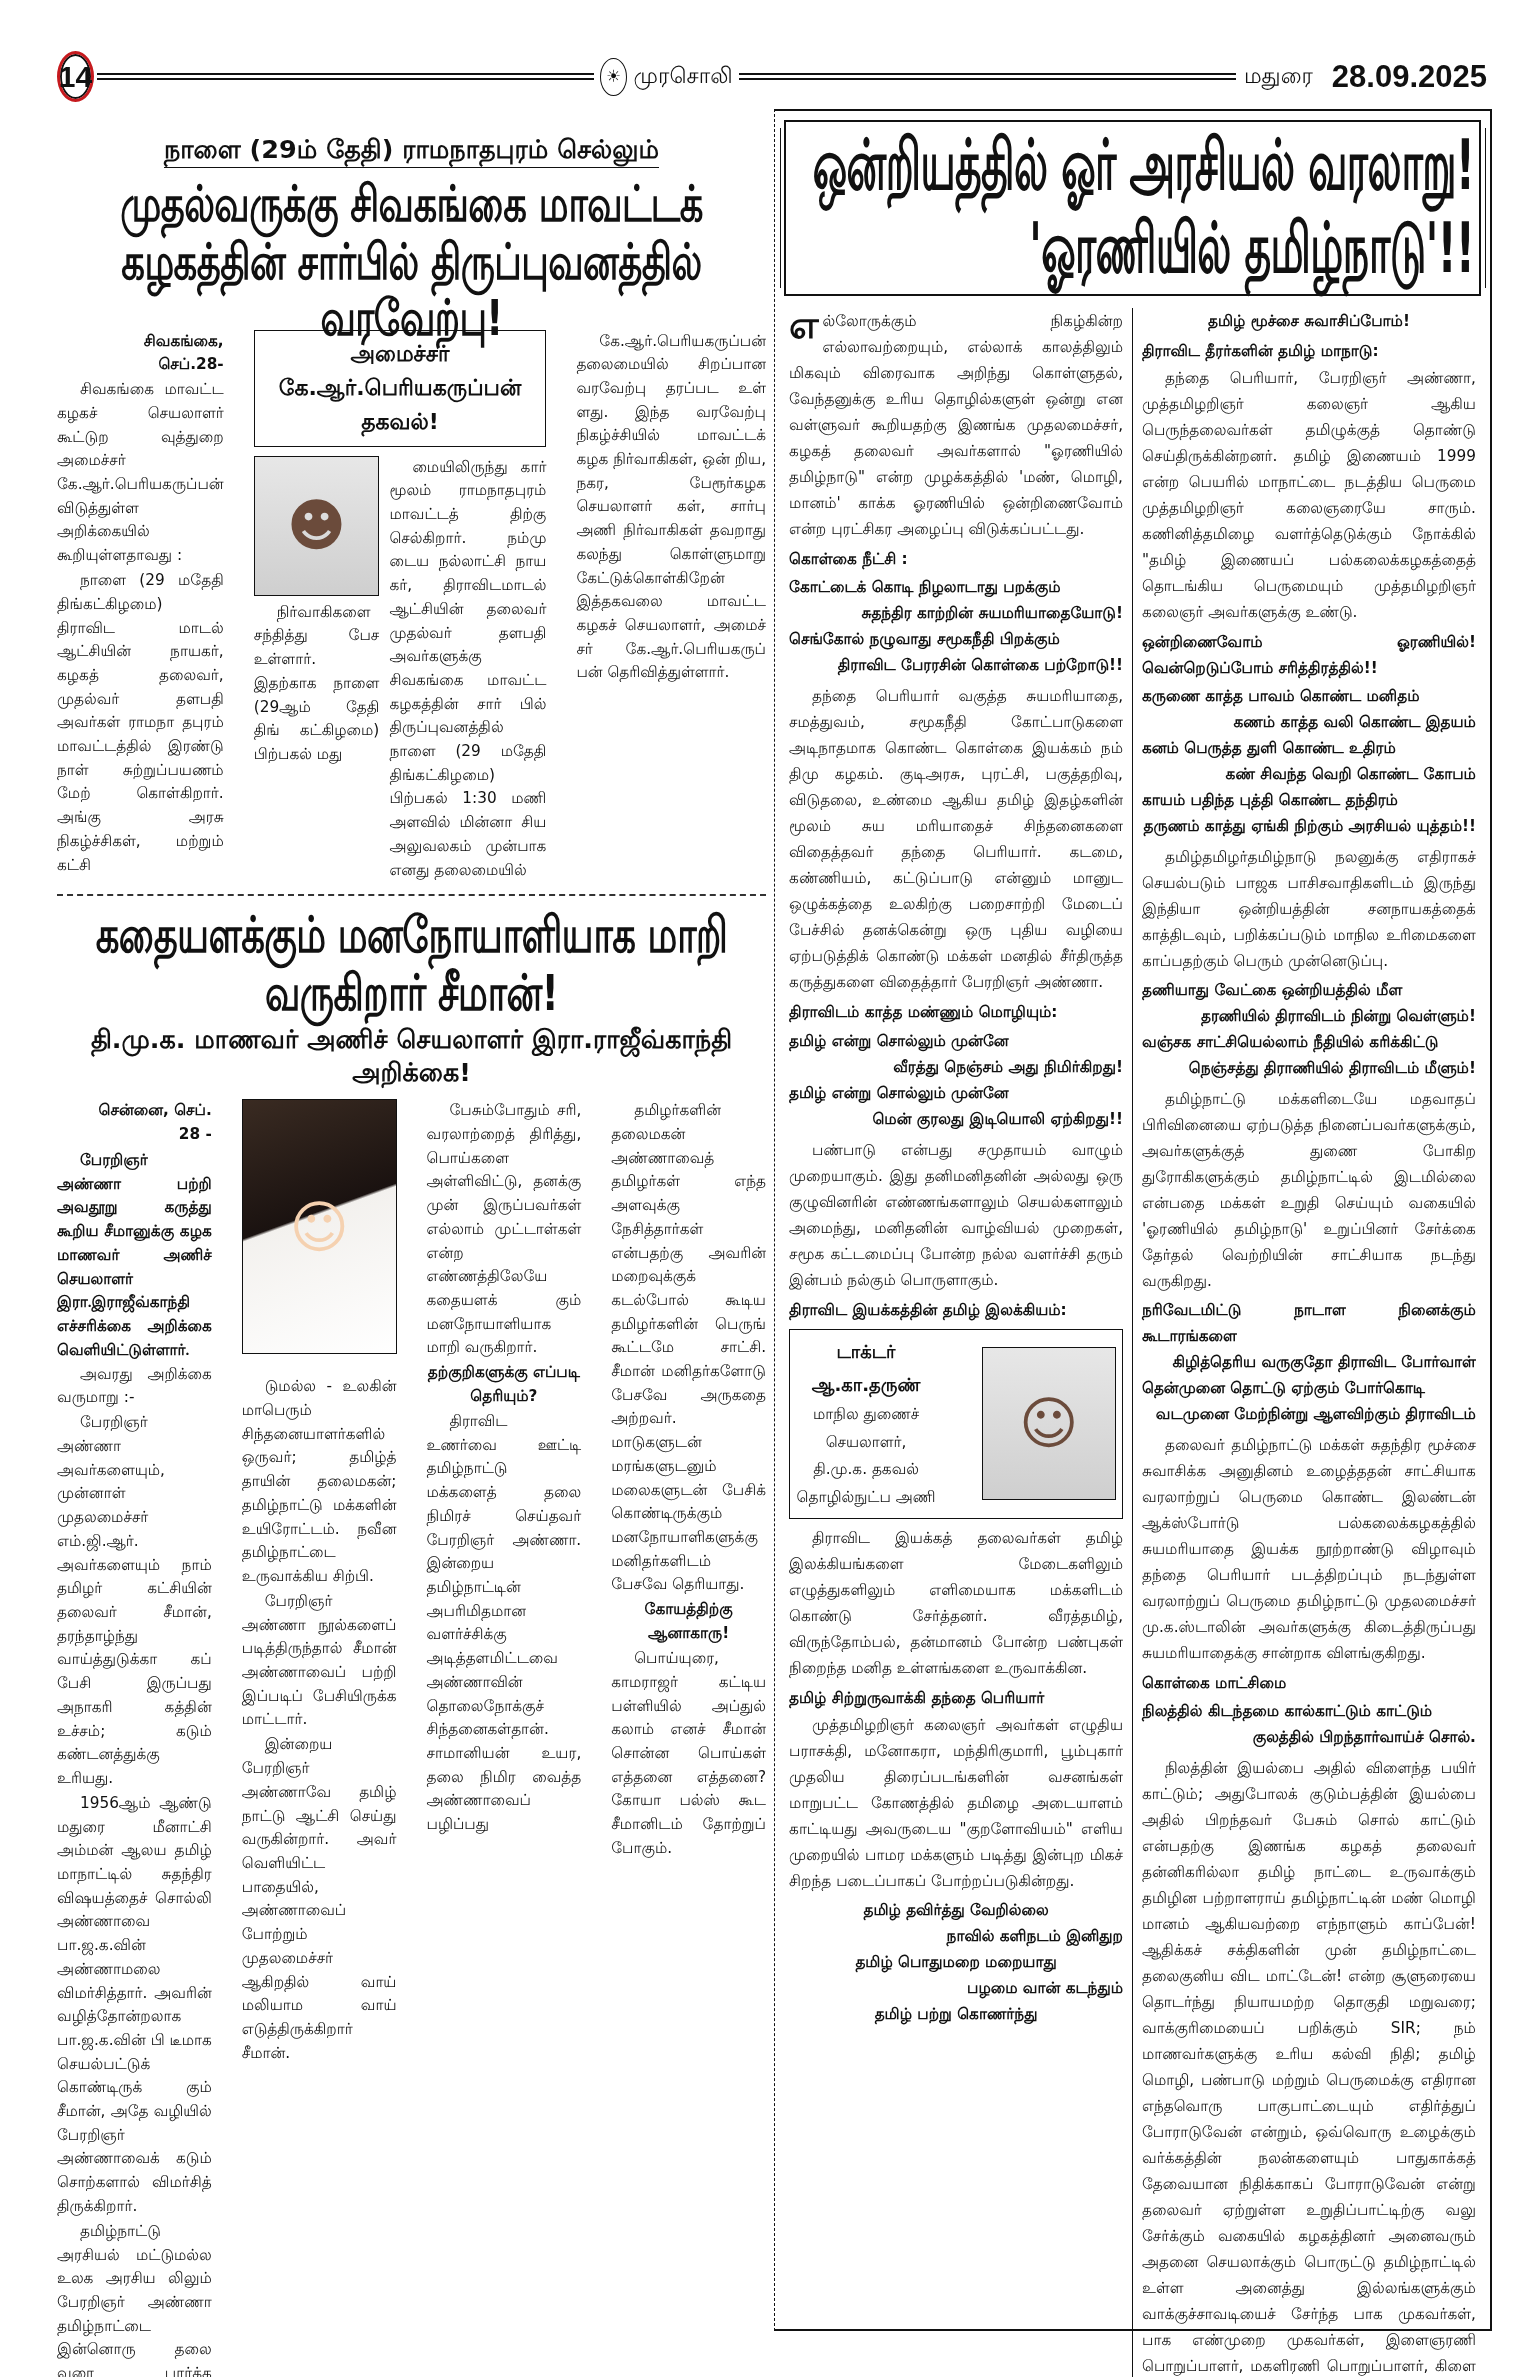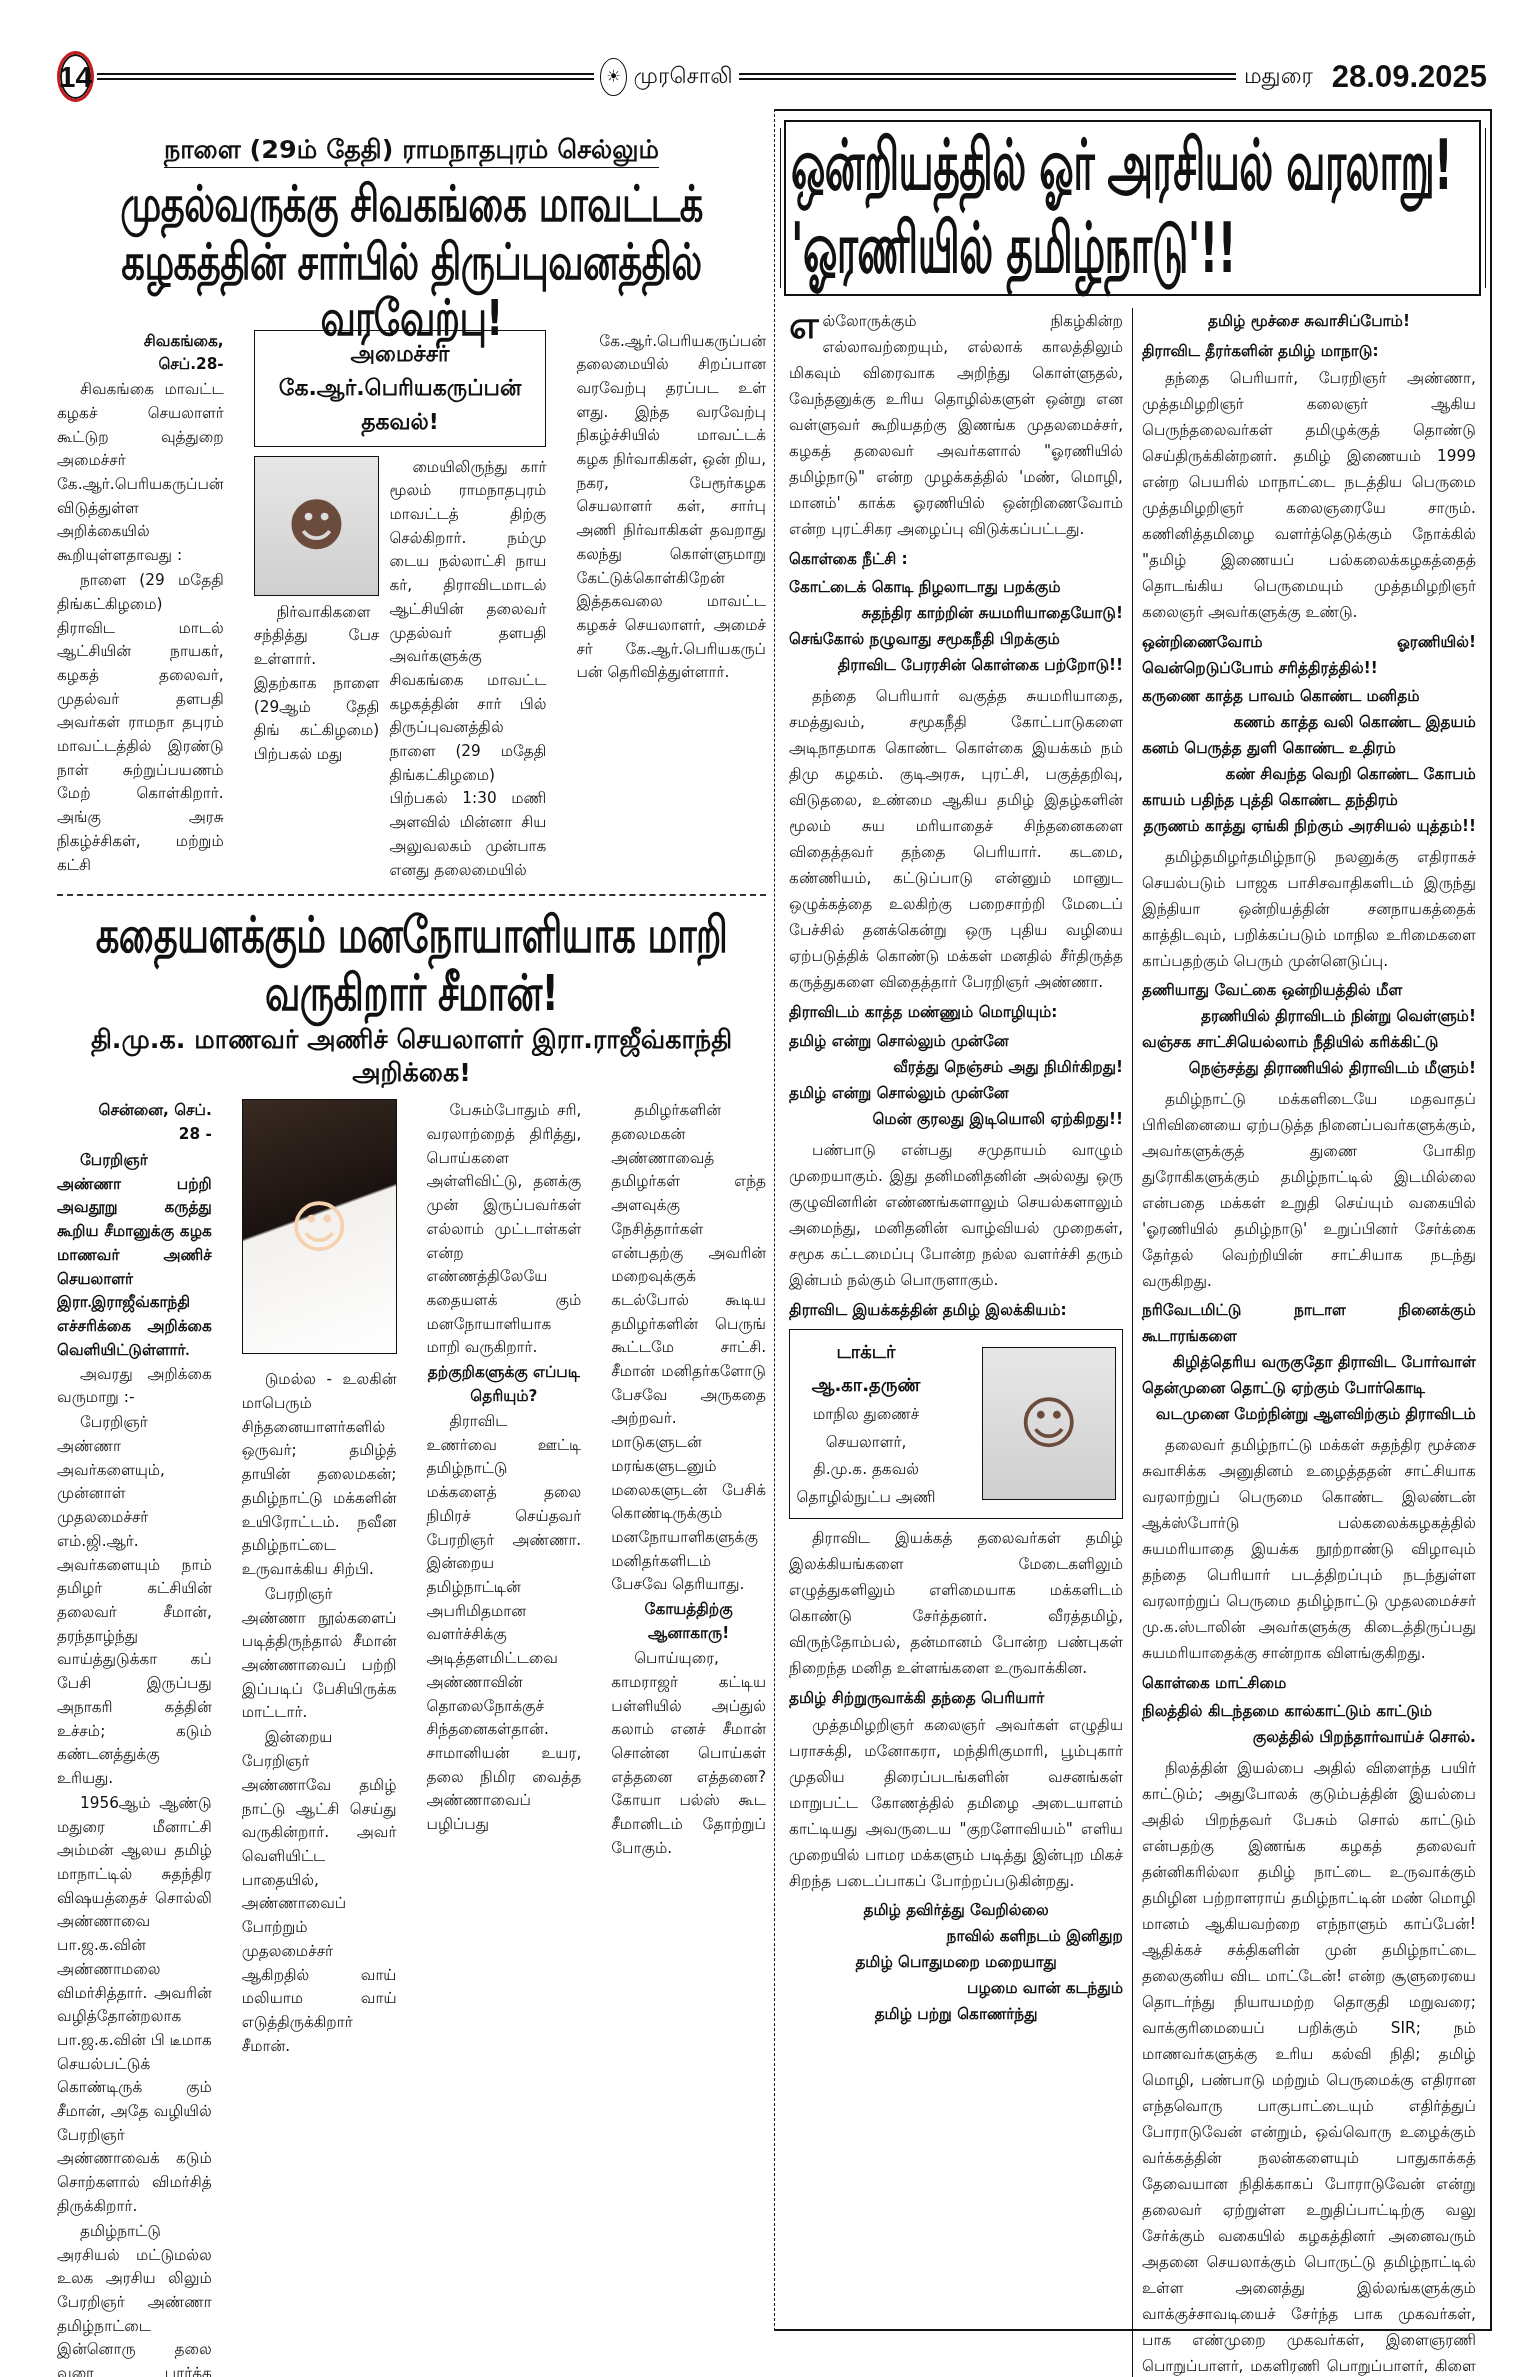--- a/index.html
+++ b/index.html
@@ -28,21 +28,21 @@
   .col .dateline { font-weight: bold; text-align: right; }
   .col .bold { font-weight: bold; font-family: Liberation Serif, serif; }
   .col .ctr { text-align: center; font-weight: bold; text-indent: 0; }
   .boxed { border: 1.9px solid #111; padding: 6.4px; text-align: center; font-weight: bold; font-size: 22px; margin-bottom: 9px; }
   .photo { background: linear-gradient(160deg, #3a2b22 0%, #1a1210 45%, #f3f1ee 46%, #ffffff 100%); border: 1.9px solid #111; display: flex; align-items: center; justify-content: center; color: #f5d1b0; font-size: 57px; }
   .photo.light { background: linear-gradient(180deg, #e7e7e7, #cfcfcf); color: #6b4b3b; }
   .sep { border-top: 2.6px dashed #333; margin: 10.2px 0 11.5px; }
 
   
   .right { position: absolute; left: 774px; top: 109px; width: 718px; height: 2222px; border: 2.6px double #111; border-left: 1.9px dashed #111; padding: 5.1px; }
-  .title-frame { border: 2.6px solid #111; margin: 3.8px; padding: 11.5px 5.1px; text-align: left; position: relative; }
+  .title-frame { border: 2.6px solid #111; margin: 3.8px; padding: 11.5px 5.1px; text-align: right; position: relative; }
   .title-frame::before, .title-frame::after { content: ""; position: absolute; left: -6.4px; right: -6.4px; top: 6.4px; bottom: 6.4px; border-left: 1.9px solid #111; border-right: 1.9px solid #111; }
   .big-title { font-weight: 900; font-size: 41px; line-height: 1.2; transform: scaleY(1.7); display: inline-block; margin: 25.5px 0; letter-spacing: -0.6px; }
   .rcols { display: flex; gap: 0; margin-top: 11.5px; }
   .rcol { flex: 1; padding: 0 9px; font-size: 15.3px; line-height: 1.7; text-align: justify; }
   .rcol + .rcol { border-left: 1.3px solid #111; }
   .rcol p { text-indent: 1.5em; margin-bottom: 1.3px; }
   .rcol .dropcap { font-weight: 900; font-size: 38px; float: left; line-height: 0.9; margin-right: 3.8px; }
   .rcol .h { font-weight: bold; margin: 3.8px 0 1.3px; }
   .rcol .hc { font-weight: bold; text-align: center; }
   .rcol .poem { font-weight: bold; margin: 2.6px 0 5.1px; }
@@ -106,21 +106,21 @@
         <p class="dateline">சென்னை, செப். 28 -</p>
         <p class="bold">பேரறிஞர் அண்ணா பற்றி அவதூறு கருத்து கூறிய சீமானுக்கு கழக மாணவர் அணிச் செயலாளர் இரா.இராஜீவ்காந்தி எச்சரிக்கை அறிக்கை வெளியிட்டுள்ளார்.</p>
         <p>அவரது அறிக்கை வருமாறு :-</p>
         <p>பேரறிஞர் அண்ணா அவர்களையும், முன்னாள் முதலமைச்சர் எம்.ஜி.ஆர். அவர்களையும் நாம் தமிழர் கட்சியின் தலைவர் சீமான், தரந்தாழ்ந்து வாய்த்துடுக்கா கப் பேசி இருப்பது அநாகரி கத்தின் உச்சம்; கடும் கண்டனத்துக்கு உரியது.</p>
         <p>1956ஆம் ஆண்டு மதுரை மீனாட்சி அம்மன் ஆலய தமிழ் மாநாட்டில் சுதந்திர விஷயத்தைச் சொல்லி அண்ணாவை பா.ஜ.க.வின் அண்ணாமலை விமர்சித்தார். அவரின் வழித்தோன்றலாக பா.ஜ.க.வின் பி டீமாக செயல்பட்டுக் கொண்டிருக் கும் சீமான், அதே வழியில் பேரறிஞர் அண்ணாவைக் கடும் சொற்களால் விமர்சித் திருக்கிறார்.</p>
         <p>தமிழ்நாட்டு அரசியல் மட்டுமல்ல உலக அரசிய லிலும் பேரறிஞர் அண்ணா தமிழ்நாட்டை இன்னொரு தலை வரை பார்க்க முடியாது.</p>
         <p>பேரறிஞர் அண்ணா அவர் கள் தமிழ்நாட்டுக்கு மட்டும் தலைவரல்ல உலகத் தமிழர் களின் தலைவர். உலக</p>
       </div>
       <div class="col">
         <div class="photo" style="height:255px">☺</div>
-        <p style="margin-top:14px">டுமல்ல - உலகின் மாபெரும் சிந்தனையாளர்களில் ஒருவர்; தமிழ்த் தாயின் தலைமகன்; தமிழ்நாட்டு மக்களின் உயிரோட்டம். நவீன தமிழ்நாட்டை உருவாக்கிய சிற்பி.</p>
+        <p style="margin-top:21px">டுமல்ல - உலகின் மாபெரும் சிந்தனையாளர்களில் ஒருவர்; தமிழ்த் தாயின் தலைமகன்; தமிழ்நாட்டு மக்களின் உயிரோட்டம். நவீன தமிழ்நாட்டை உருவாக்கிய சிற்பி.</p>
         <p>பேரறிஞர் அண்ணா நூல்களைப் படித்திருந்தால் சீமான் அண்ணாவைப் பற்றி இப்படிப் பேசியிருக்க மாட்டார்.</p>
         <p>இன்றைய பேரறிஞர் அண்ணாவே தமிழ் நாட்டு ஆட்சி செய்து வருகின்றார். அவர் வெளியிட்ட பாதையில், அண்ணாவைப் போற்றும் முதலமைச்சர் ஆகிறதில் வாய் மலியாம வாய் எடுத்திருக்கிறார் சீமான்.</p>
       </div>
       <div class="col">
         <p>பேசும்போதும் சரி, வரலாற்றைத் திரித்து, பொய்களை அள்ளிவிட்டு, தனக்கு முன் இருப்பவர்கள் எல்லாம் முட்டாள்கள் என்ற எண்ணத்திலேயே கதையளக் கும் மனநோயாளியாக மாறி வருகிறார்.</p>
         <p class="ctr">தற்குறிகளுக்கு எப்படி தெரியும்?</p>
         <p>திராவிட உணர்வை ஊட்டி தமிழ்நாட்டு மக்களைத் தலை நிமிரச் செய்தவர் பேரறிஞர் அண்ணா. இன்றைய தமிழ்நாட்டின் அபரிமிதமான வளர்ச்சிக்கு அடித்தளமிட்டவை அண்ணாவின் தொலைநோக்குச் சிந்தனைகள்தான். சாமானியன் உயர, தலை நிமிர வைத்த அண்ணாவைப் பழிப்பது</p>
       </div>
       <div class="col">
         <p>தமிழர்களின் தலைமகன் அண்ணாவைத் தமிழர்கள் எந்த அளவுக்கு நேசித்தார்கள் என்பதற்கு அவரின் மறைவுக்குக் கடல்போல் கூடிய தமிழர்களின் பெருங் கூட்டமே சாட்சி. சீமான் மனிதர்களோடு பேசவே அருகதை அற்றவர். மாடுகளுடன் மரங்களுடனும் மலைகளுடன் பேசிக் கொண்டிருக்கும் மனநோயாளிகளுக்கு மனிதர்களிடம் பேசவே தெரியாது.</p>

